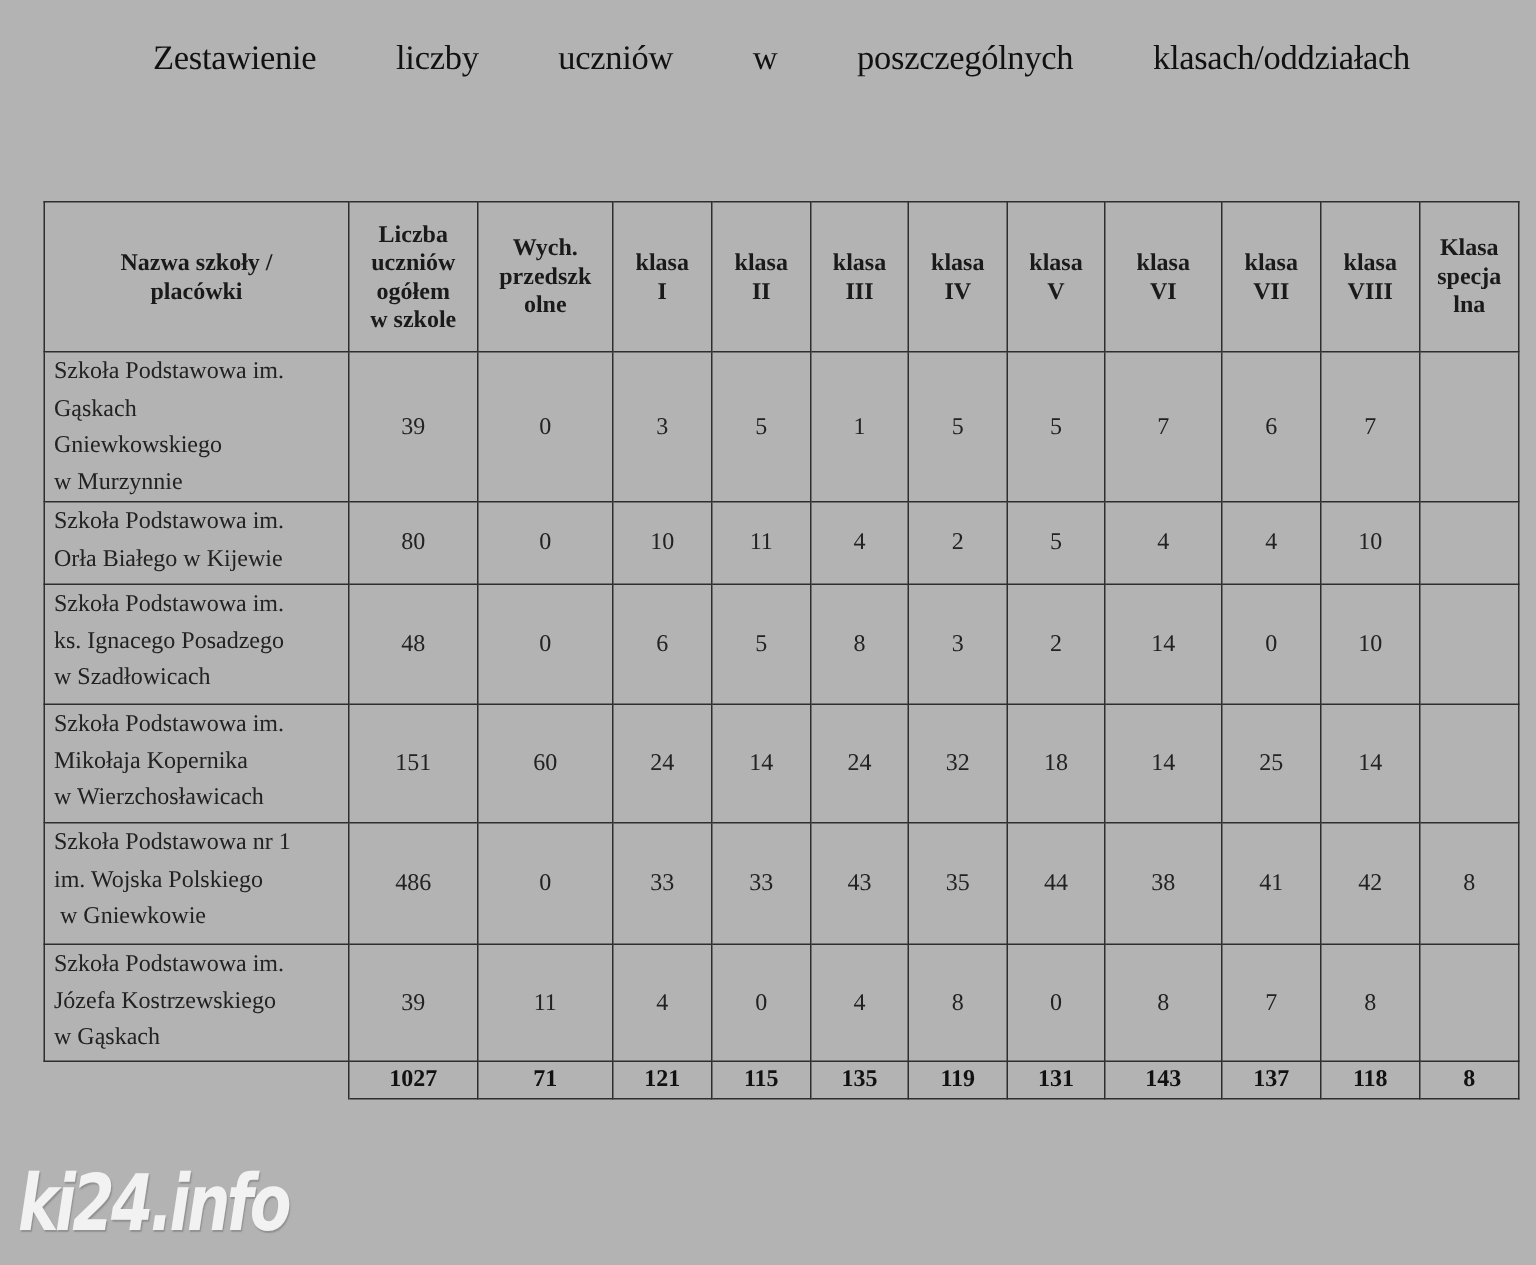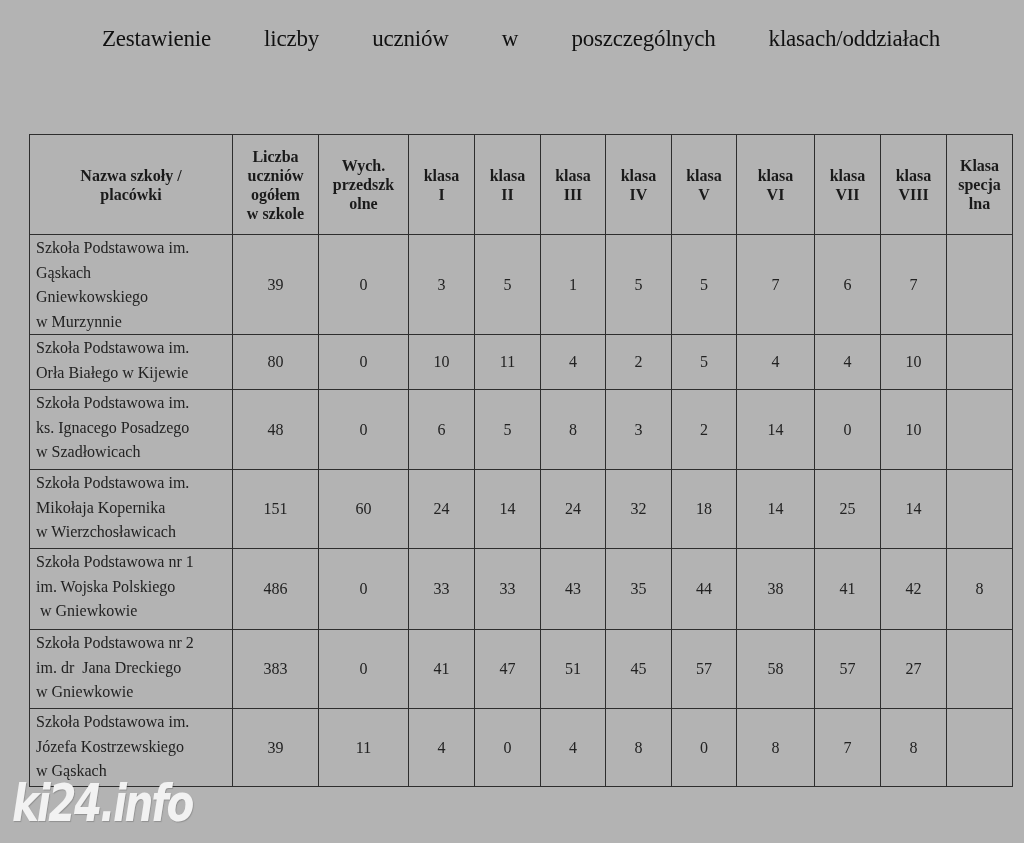--- a/index.html
+++ b/index.html
@@ -263,54 +263,50 @@
       <td>33</td>
       <td>43</td>
       <td>35</td>
       <td>44</td>
       <td>38</td>
       <td>41</td>
       <td>42</td>
       <td>8</td>
     </tr>
 
-    <tr style="height:79px">
-      <td class="name">
-        <div>Szkoła Podstawowa nr 2</div>
-        <div>im. dr&nbsp; Jana Dreckiego</div>
-        <div>w Gniewkowie</div>
-      </td>
-      <td>383</td>
-      <td>0</td>
-      <td>41</td>
-      <td>47</td>
-      <td>51</td>
-      <td>45</td>
-      <td>57</td>
-      <td>58</td>
-      <td>57</td>
-      <td>27</td>
-      <td></td>
-    </tr>
 
     <tr style="height:78px">
       <td class="name">
         <div>Szkoła Podstawowa im.</div>
         <div>Józefa Kostrzewskiego</div>
         <div>w Gąskach</div>
       </td>
       <td>39</td>
       <td>11</td>
       <td>4</td>
       <td>0</td>
       <td>4</td>
       <td>8</td>
       <td>0</td>
       <td>8</td>
       <td>7</td>
       <td>8</td>
       <td></td>
     </tr>
 
+    <tr class="total">
+      <td class="blank"></td>
+      <td>1027</td>
+      <td>71</td>
+      <td>121</td>
+      <td>115</td>
+      <td>135</td>
+      <td>119</td>
+      <td>131</td>
+      <td>143</td>
+      <td>137</td>
+      <td>118</td>
+      <td>8</td>
+    </tr>
   </tbody>
 </table>
 
 <div class="watermark">ki24.info</div>
 
 </body></html>

